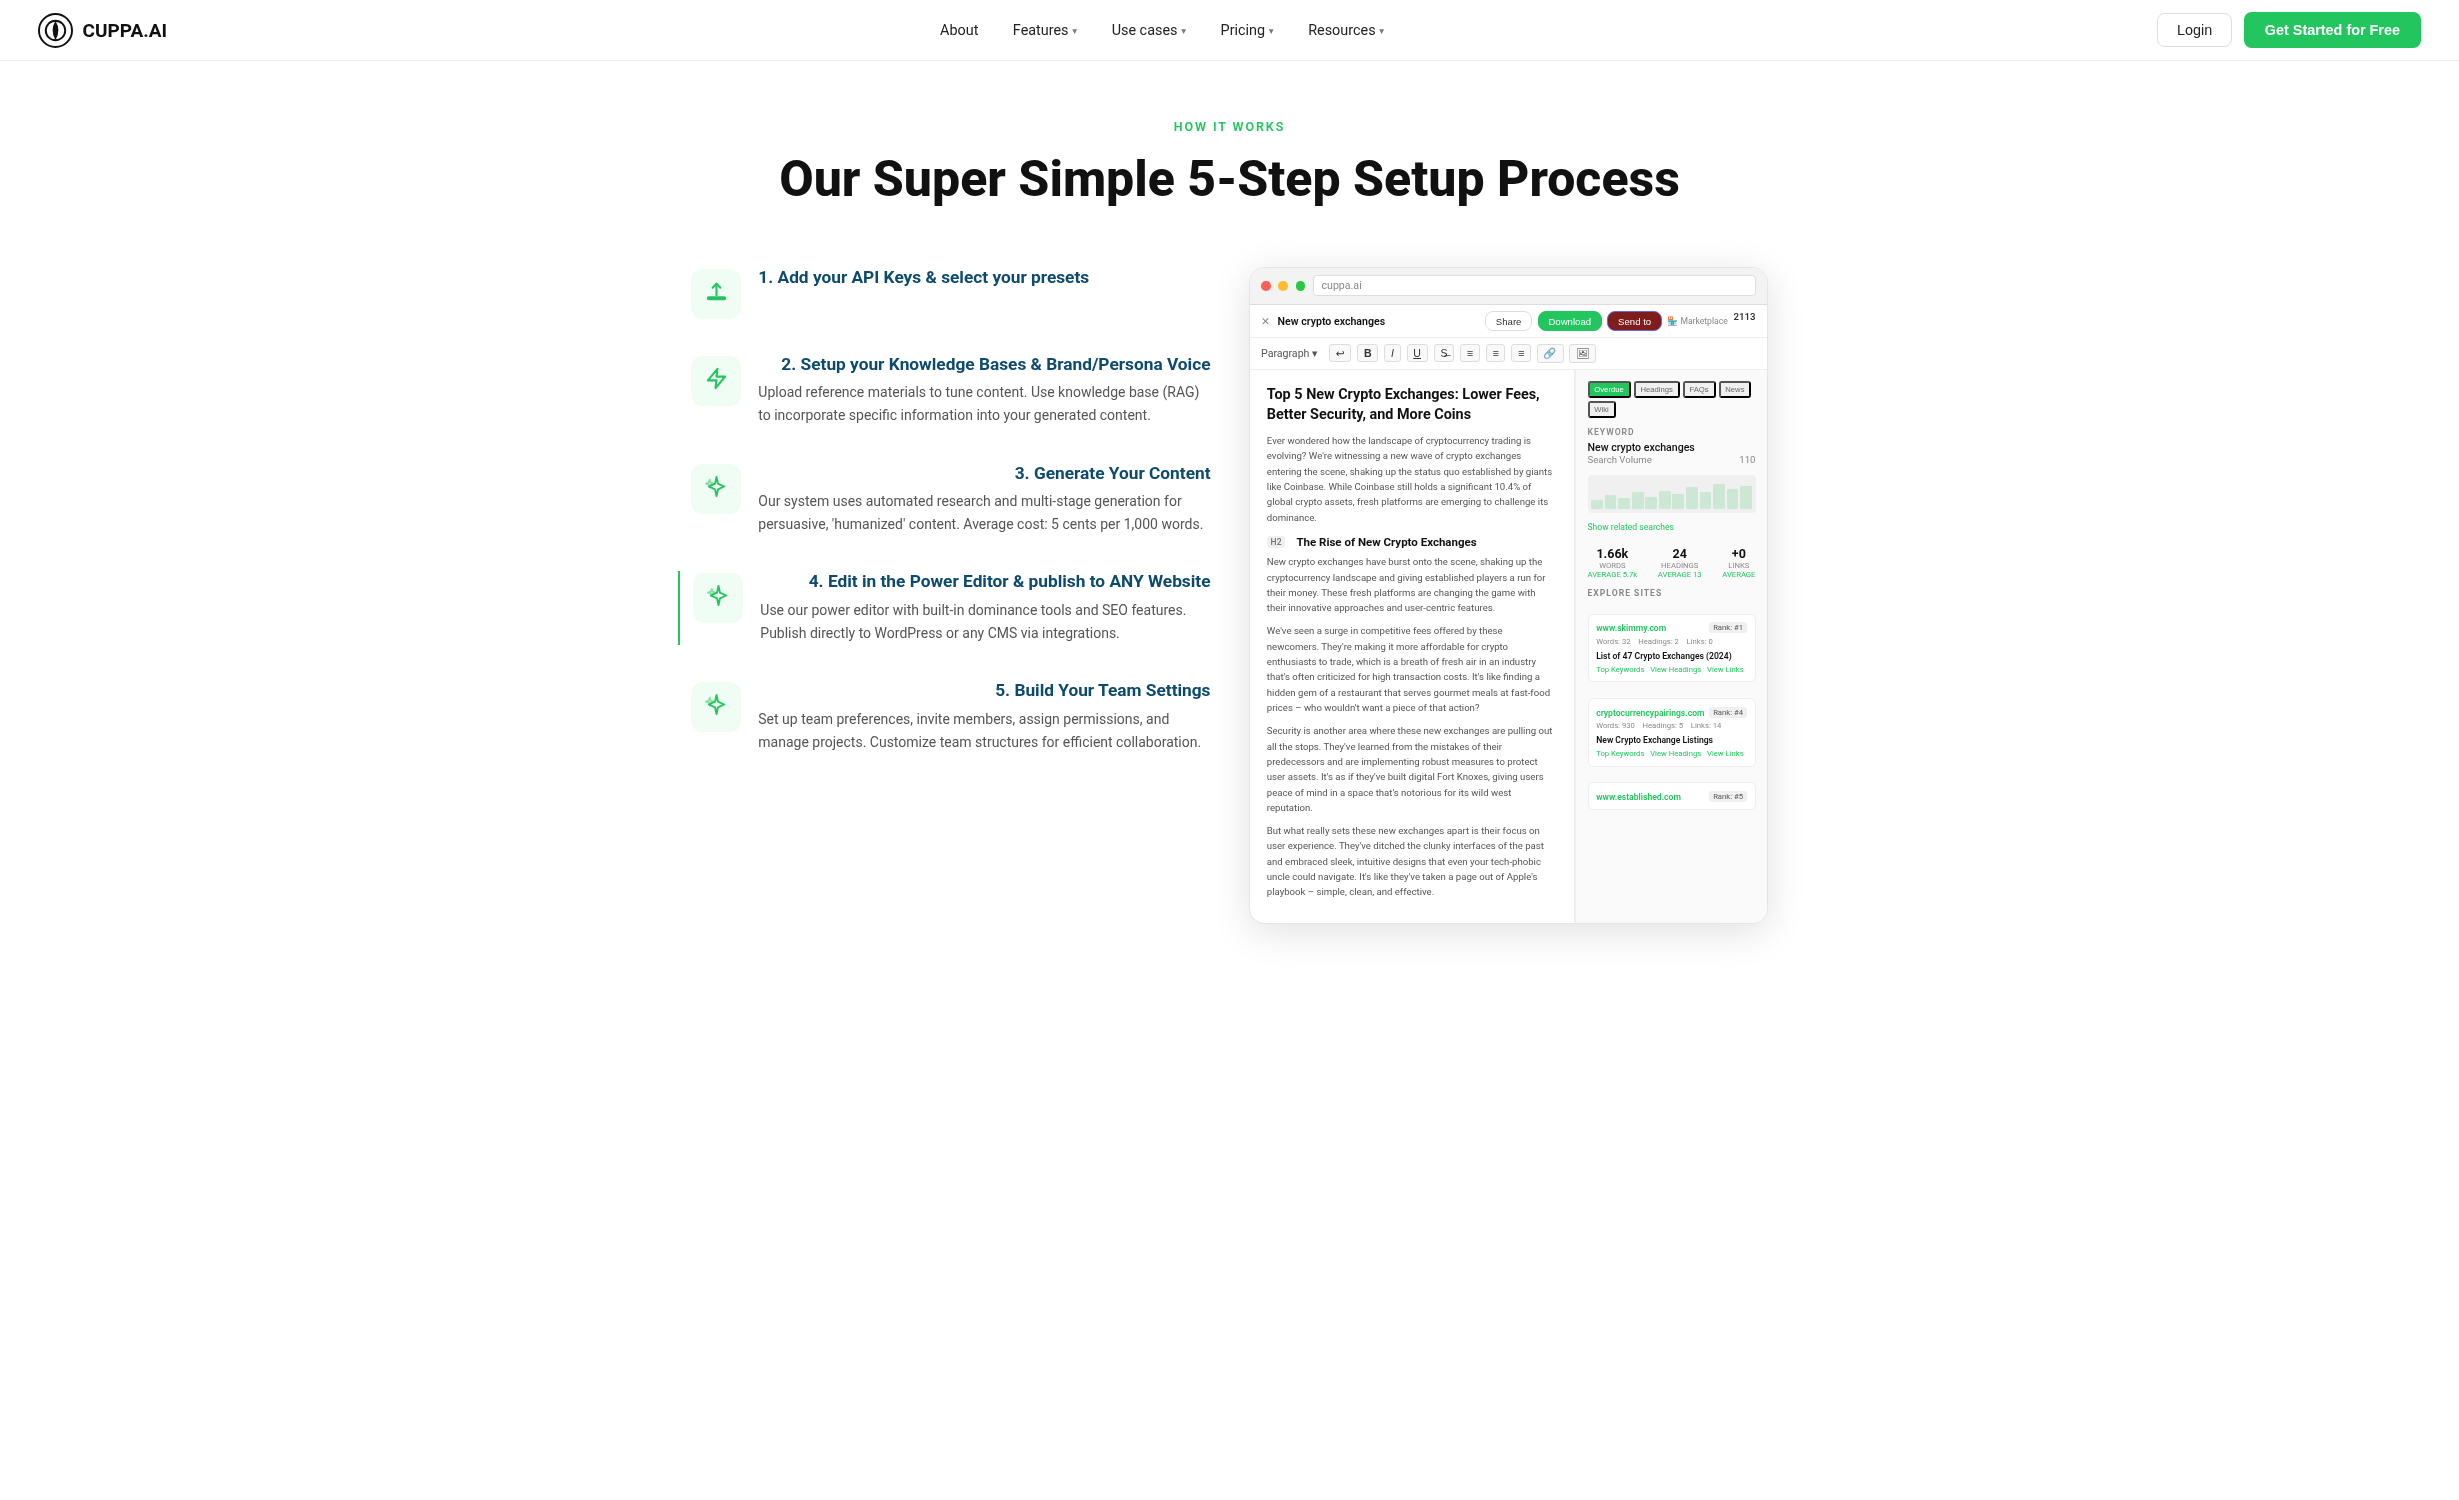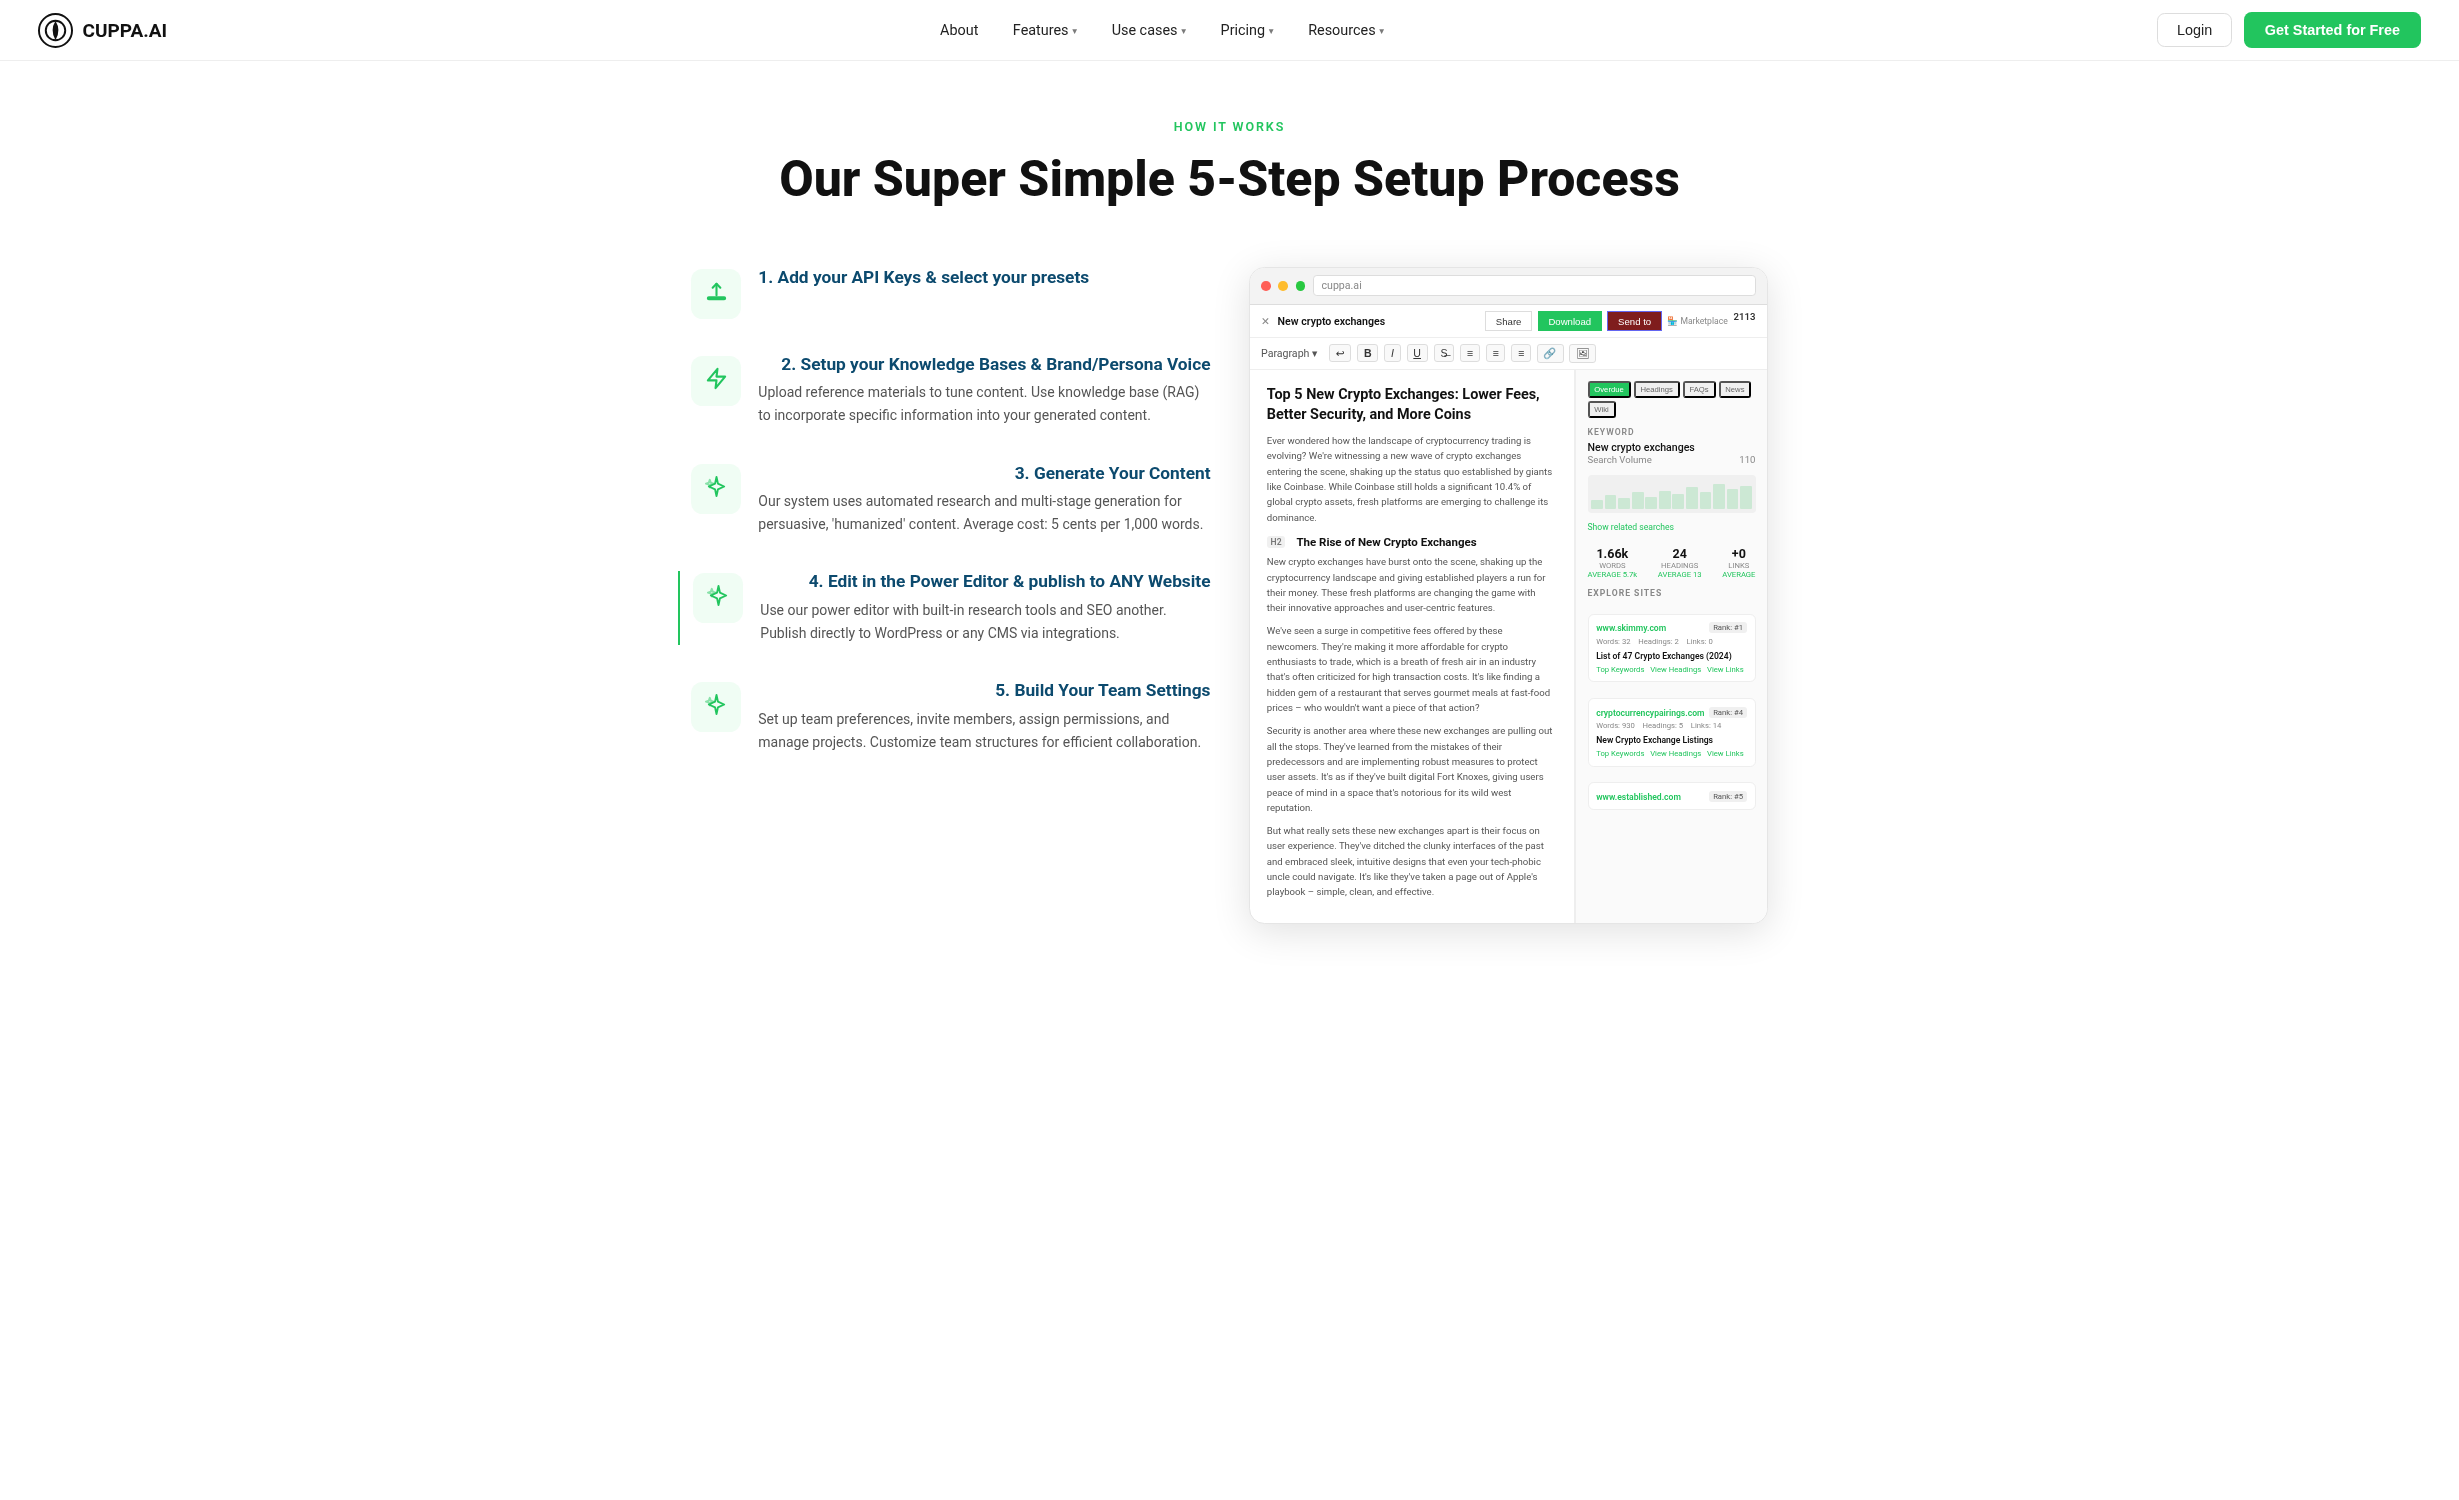--- a/index.html
+++ b/index.html
@@ -188,21 +188,21 @@
     
     .editor-topbar {
       display: flex; align-items: center; gap: 7.7px;
       padding: 5.8px 11.5px; background: #fff; border-bottom: 1px solid #eee;
       font-size: 10.6px;
     }
     .etb-close { font-size: 10.6px; color: #888; }
     .etb-keyword { font-weight: 600; color: #111; }
     .etb-actions { display: flex; gap: 5.8px; margin-left: auto; }
     .etb-btn {
-      padding: 3.8px 9.6px; border-radius: 0; font-size: 9.6px;
+      padding: 3.8px 9.6px; border-radius: 8px; font-size: 9.6px;
       border: 1px solid #ddd; background: #fff; cursor: pointer; color: #333;
     }
     .etb-btn.download { background: #22c55e; color: #fff; border-color: #22c55e; }
     .etb-btn.send { background: #7f1d1d; color: #fff; border-color: #6366f1; }
     .marketplace-badge { font-size: 8.6px; color: #888; display: flex; align-items: center; gap: 2.9px; }
 
     
     .share-count { font-size: 9.6px; color: #333; font-weight: 600; }
 
   </style>
@@ -301,21 +301,21 @@
         <div class="step-icon-wrap">
           <span class="step-icon">
             <svg width="23" height="23" viewBox="0 0 24 24" fill="none" stroke="#22c55e" stroke-width="2" stroke-linecap="round" stroke-linejoin="round">
               <path d="M12 2 L13.5 9 L20 12 L13.5 15 L12 22 L10.5 15 L4 12 L10.5 9 Z"></path>
               <path d="M5 5 L6 8 L9 9 L6 10 L5 13 L4 10 L1 9 L4 8 Z" opacity="0.5"></path>
             </svg>
           </span>
         </div>
         <div class="step-content">
           <div class="step-title">4. Edit in the Power Editor &amp; publish to ANY Website</div>
-          <div class="step-desc">Use our power editor with built-in research tools and SEO another. Publish directly to WordPress or any CMS via integrations.</div>
+          <div class="step-desc">Use our power editor with built-in dominance tools and SEO features. Publish directly to WordPress or any CMS via integrations.</div>
         </div>
       </div>
 
       <div class="step">
         <div class="step-icon-wrap">
           <span class="step-icon">
             <svg width="23" height="23" viewBox="0 0 24 24" fill="none" stroke="#22c55e" stroke-width="2" stroke-linecap="round" stroke-linejoin="round">
               <path d="M12 2 L13.5 9 L20 12 L13.5 15 L12 22 L10.5 15 L4 12 L10.5 9 Z"></path>
               <path d="M5 5 L6 8 L9 9 L6 10 L5 13 L4 10 L1 9 L4 8 Z" opacity="0.5"></path>
             </svg>

